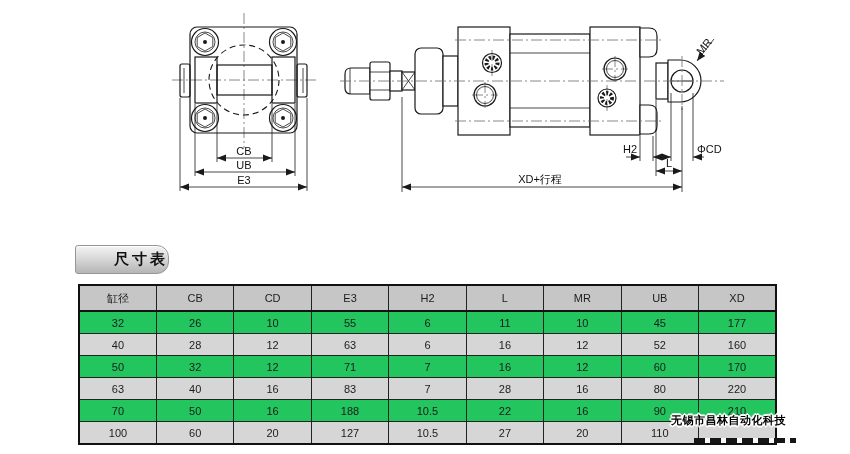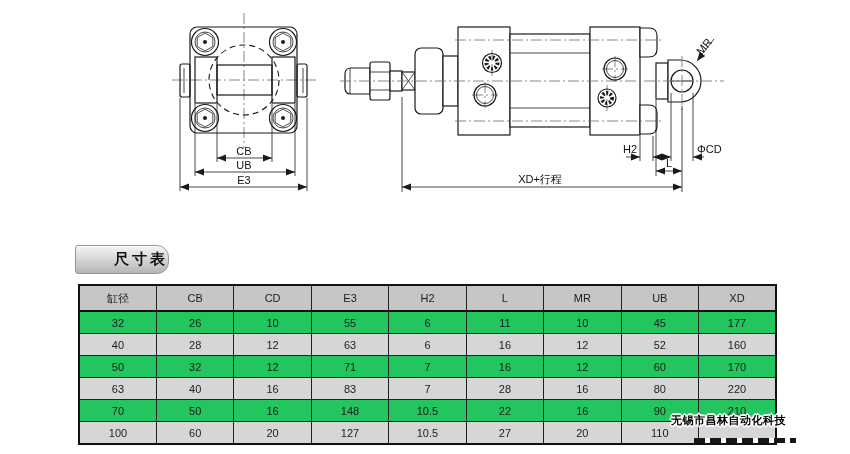--- a/index.html
+++ b/index.html
@@ -285,21 +285,21 @@
           <td>7</td>
           <td>28</td>
           <td>16</td>
           <td>80</td>
           <td>220</td>
         </tr>
         <tr>
           <td>70</td>
           <td>50</td>
           <td>16</td>
-          <td>148</td>
+          <td>188</td>
           <td>10.5</td>
           <td>22</td>
           <td>16</td>
           <td>90</td>
           <td>210</td>
         </tr>
         <tr>
           <td>100</td>
           <td>60</td>
           <td>20</td>

